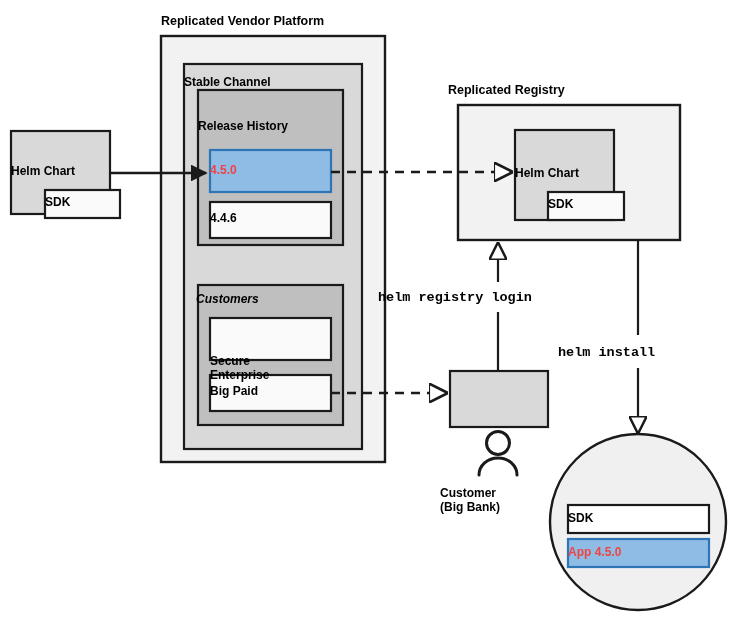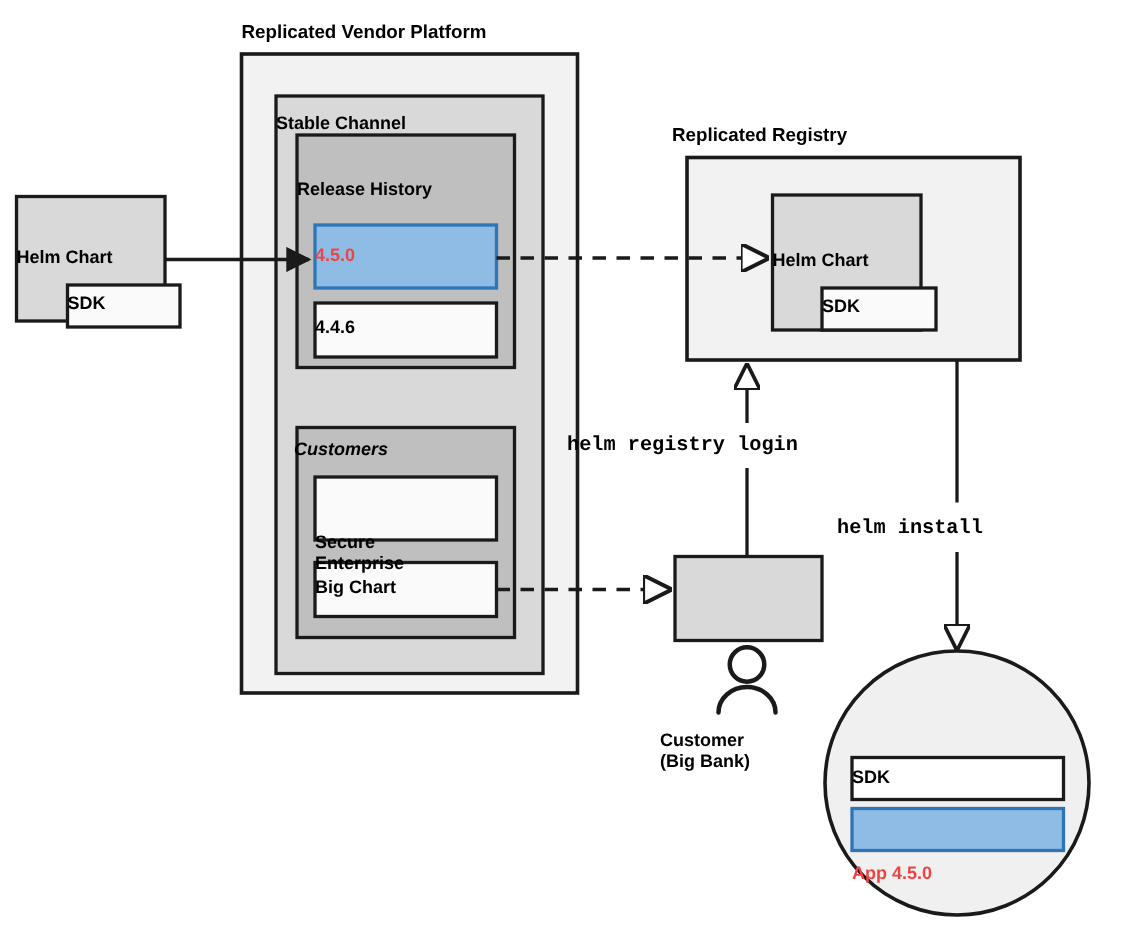--- a/index.html
+++ b/index.html
@@ -81,28 +81,28 @@
 
   <div class="lbl boxlbl" style="left:184px;top:76px;width:178px;">Stable Channel</div>
   <div class="lbl boxlbl" style="left:198px;top:120px;width:145px;">Release History</div>
 
   <div class="lbl boxlbl bluetxt" style="left:210px;top:164px;width:121px;">4.5.0</div>
   <div class="lbl boxlbl" style="left:210px;top:212px;width:138px;">4.4.6</div>
 
   <div class="lbl boxlbl" style="left:196px;top:293px;width:171px;font-style:italic;">Customers</div>
   <div class="lbl boxlbl" style="left:210px;top:325px;width:99px;margin-top:30px;">Secure
 Enterprise</div>
-  <div class="lbl boxlbl" style="left:210px;top:385px;width:121px;">Big Chart</div>
+  <div class="lbl boxlbl" style="left:210px;top:385px;width:121px;">Big Paid</div>
 
   <div class="lbl title" style="left:448px;top:83px;width:222px;">Replicated Registry</div>
   <div class="lbl boxlbl" style="left:515px;top:167px;width:99px;">Helm Chart</div>
   <div class="lbl boxlbl" style="left:548px;top:198px;width:76px;">SDK</div>
 
   <div class="lbl mono" style="left:378px;top:290px;width:240px;">helm registry login</div>
 
   <div class="lbl boxlbl" style="left:440px;top:487px;width:118px;">Customer
 (Big Bank)</div>
   <div class="lbl mono" style="left:558px;top:345px;width:160px;">helm install</div>
 
   <div class="lbl boxlbl" style="left:568px;top:512px;width:141px;">SDK</div>
-  <div class="lbl boxlbl bluetxt" style="left:568px;top:576px;width:141px;">App 4.5.0</div>
+  <div class="lbl boxlbl bluetxt" style="left:568px;top:546px;width:141px;">App 4.5.0</div>
 
 </div>
 
 </body></html>

